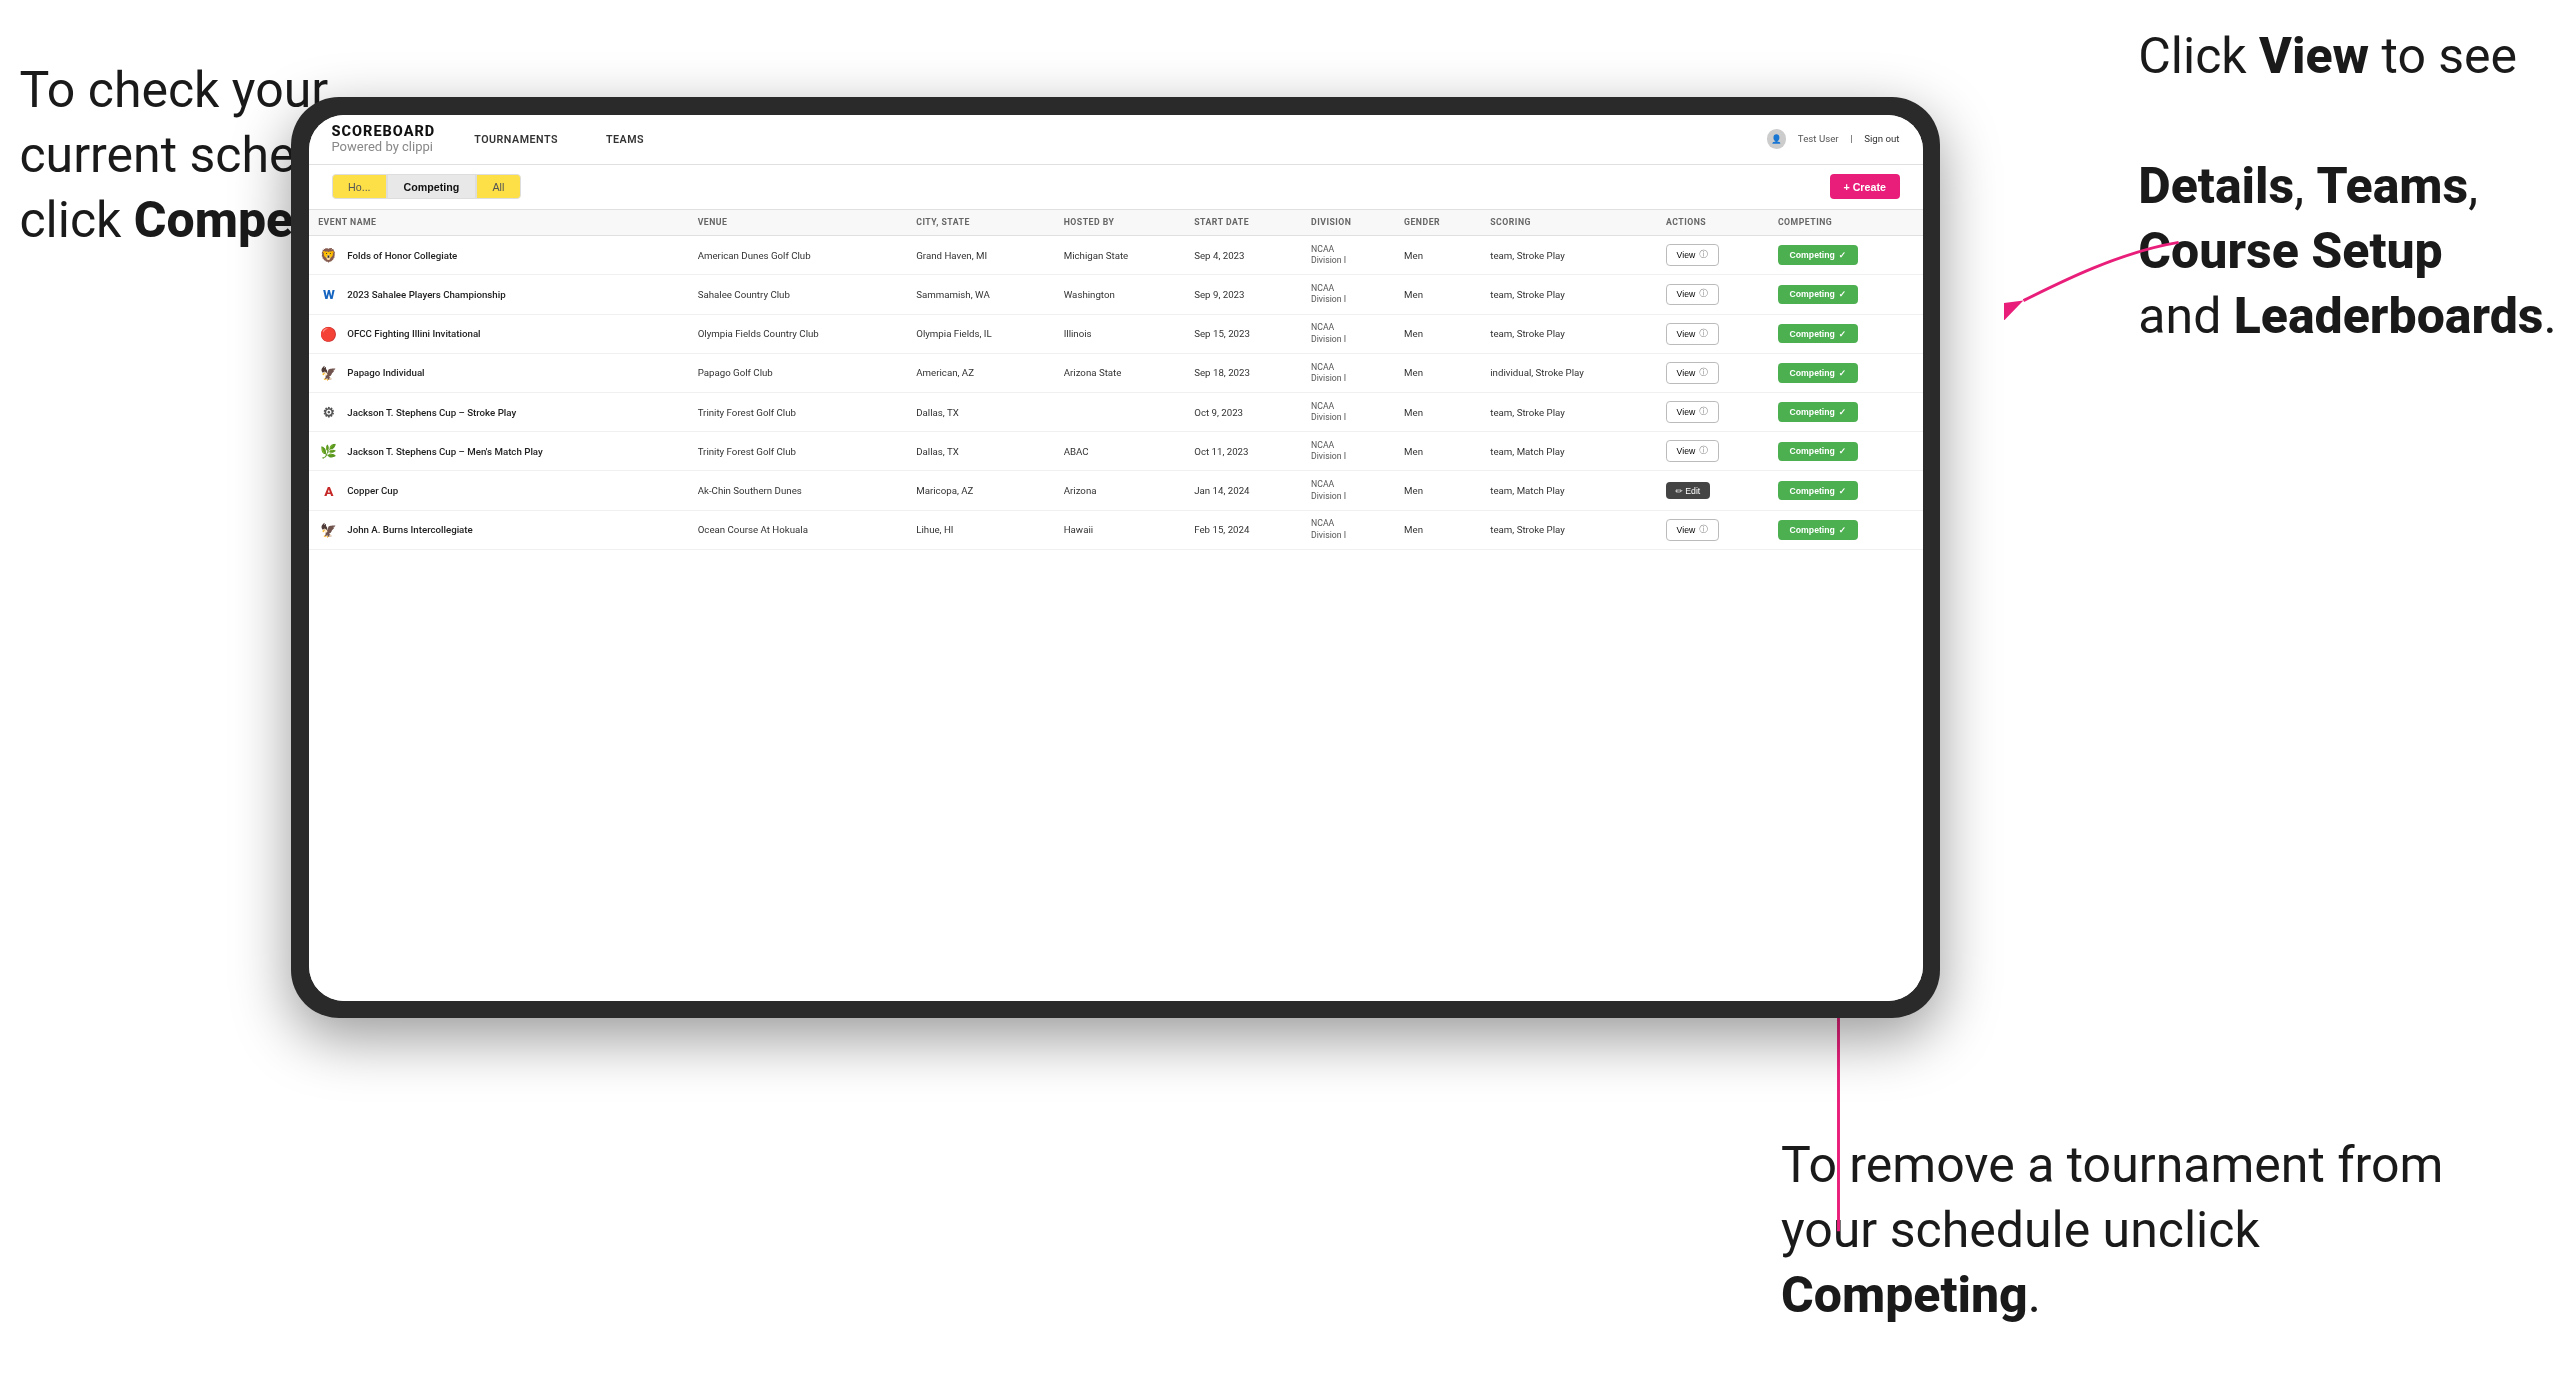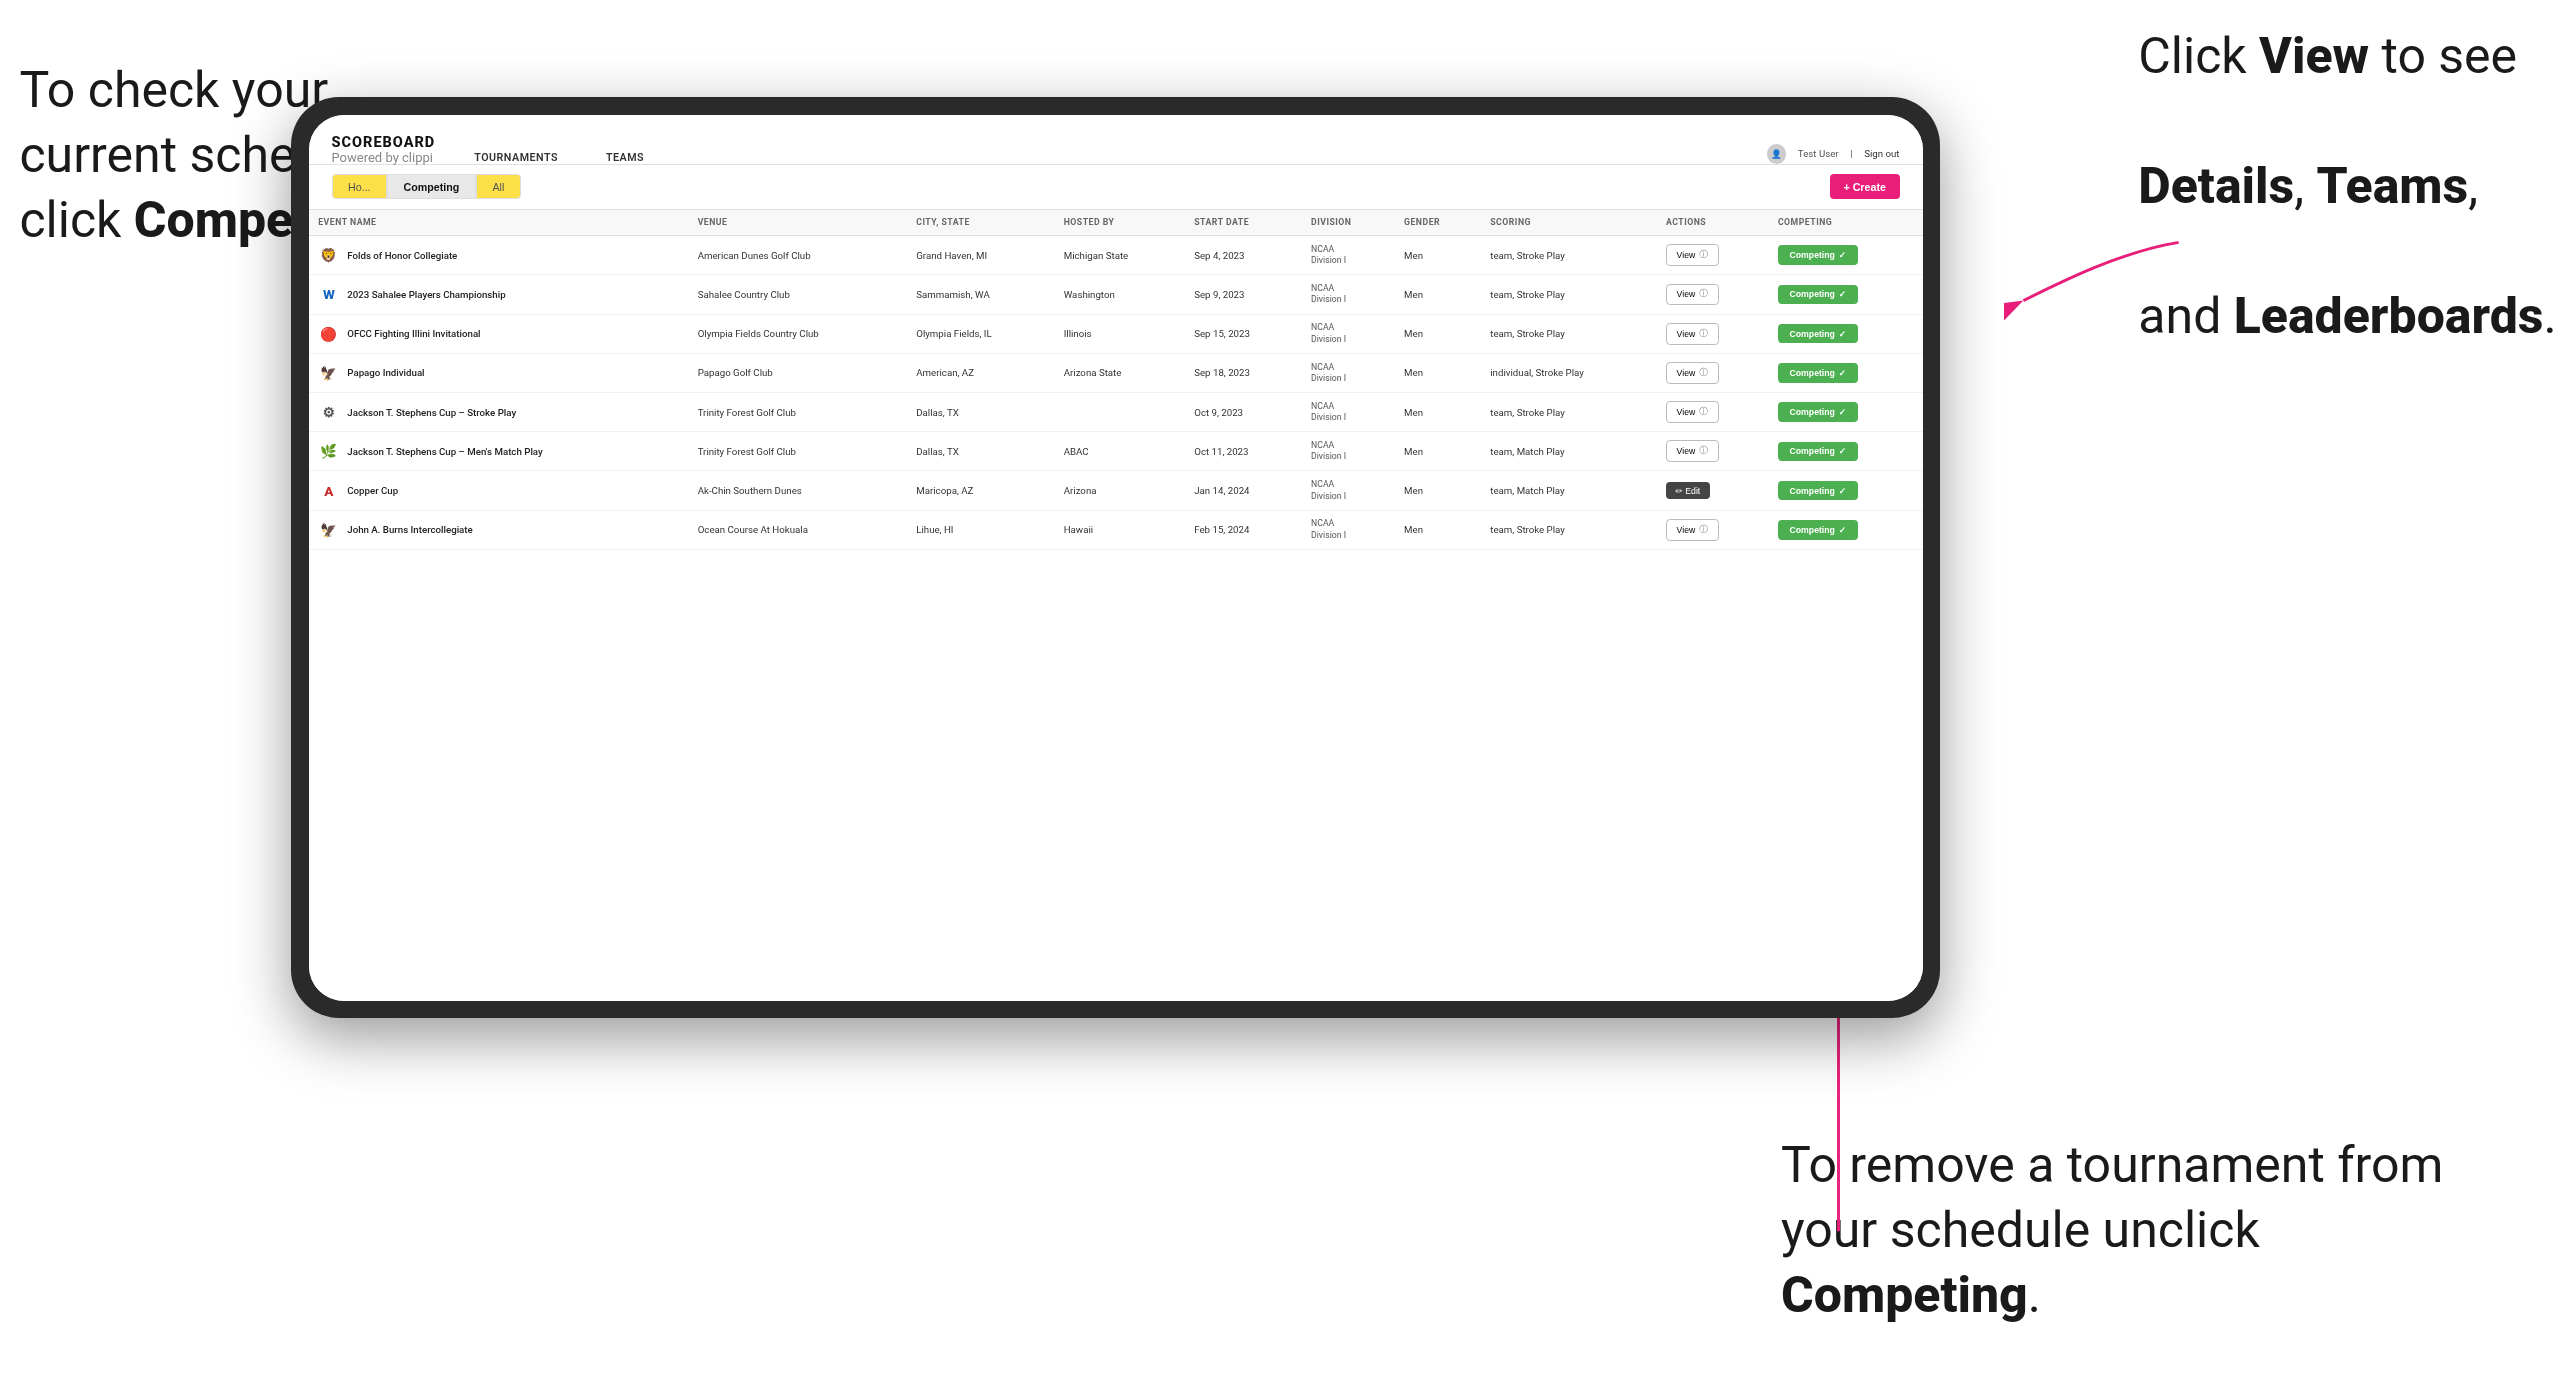--- a/index.html
+++ b/index.html
@@ -66,21 +66,21 @@
       background: #f5f5f5;
       border-radius: 35px;
       overflow: hidden;
     }
 
     
     .app-header {
       background: #ffffff;
       border-bottom: 1px solid #e0e0e0;
       display: flex;
-      align-items: flex-end;
+      align-items: center;
       padding: 0 23px;
       height: 50px;
       gap: 39px;
     }
     .scoreboard-brand {
       display: flex;
       flex-direction: column;
       line-height: 1;
     }
     .scoreboard-title {
@@ -287,21 +287,21 @@
 <div class="annotation-top-left">
   <span>To check your</span><br>
   <span>current schedule,</span><br>
   <span>click </span><strong>Competing</strong><span>.</span>
 </div>
 
 <div class="annotation-top-right">
   <span>Click </span><strong>View</strong><span> to see</span><br>
   <br>
   <strong>Details</strong><span>, </span><strong>Teams</strong><span>,</span><br>
-  <br>
+  <strong>Course Setup</strong><br>
   <span>and </span><strong>Leaderboards</strong><span>.</span>
 </div>
 
 <div class="annotation-bottom-right">
   <span>To remove a tournament from your schedule unclick </span><strong>Competing</strong><span>.</span>
 </div>
 
 <svg style="position:absolute;top:310px;left:407px;width:272px;height:78px;pointer-events:none;" viewBox="0 0 280 80">
   <defs>
     <marker id="arrowhead-left" markerWidth="10" markerHeight="7" refX="10" refY="3.5" orient="auto">

